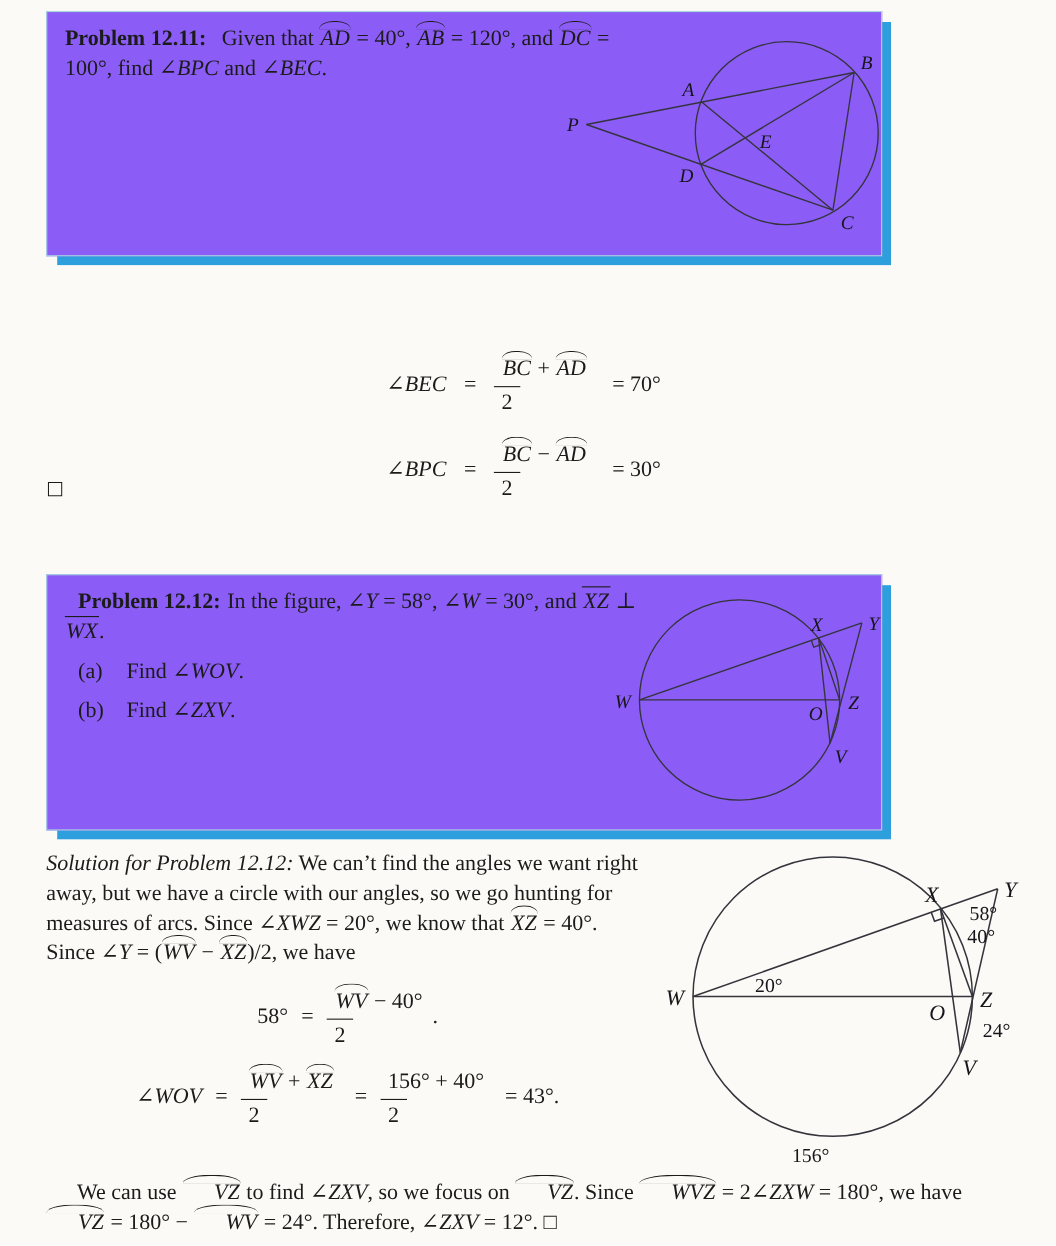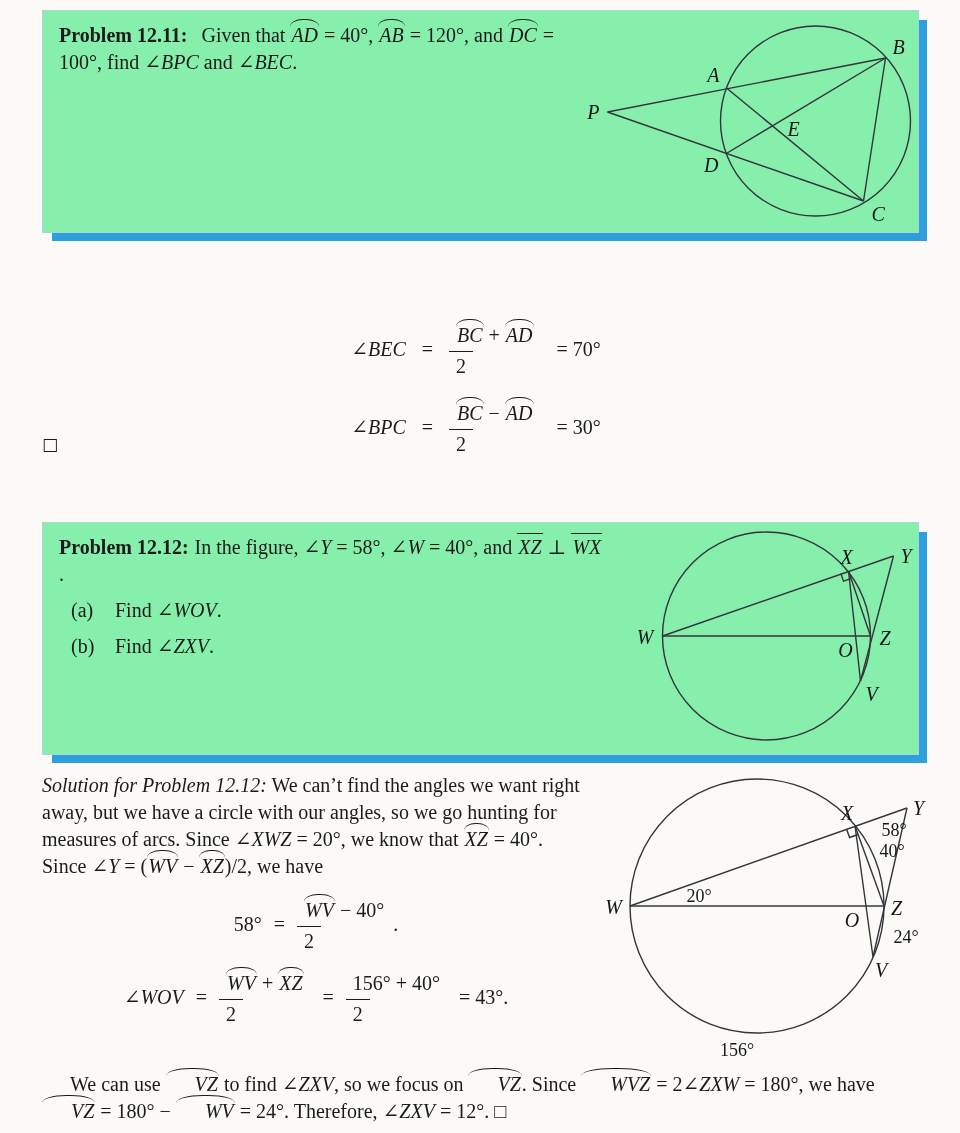--- a/index.html
+++ b/index.html
@@ -5,22 +5,22 @@
   * { margin:0; padding:0; box-sizing:border-box; }
   html,body { background:#ffffff; }
   .page {
     position:relative; width:960px; height:1133px; margin:0 auto;
     background:#fbfaf6; overflow:hidden; color:#1b1b1b;
     font-family:"Liberation Serif","DejaVu Serif",serif;
     font-size:20px; line-height:27px;
   }
   
   .pbox {
-    position:absolute; left:42px; width:877px;
-    background:#86efac; border:1px solid #a9d7e0;
+    position:absolute; left:42px; width:760px;
+    background:#8b5cf6; border:1px solid #a9d7e0;
     box-shadow:9px 9px 0 -1px #2d9fdd;
   }
   .pbox .ptext { position:relative; z-index:2; padding:11px 16px 0 16px; }
   .ph { font-weight:bold; margin-right:14px; }
   
   .diagram { position:absolute; inset:0; width:100%; height:100%; }
   .diagram line, .diagram circle, .diagram polyline {
     stroke:#34343c; stroke-width:1.4; fill:none;
   }
   .diagram text {
@@ -99,21 +99,21 @@
         <span class="den">2</span>
       </span>
     <span>= 30°</span>
   </div>
 
   <div class="abs qed" style="top:431px; left:42px;">□</div>
 
 
   <div class="pbox" style="top:522px; height:233px;">
     <div class="ptext" style="width:580px;">
-      <span class="ph" style="margin-right:6px;">Problem 12.12:</span><span><span>In the figure, ∠</span><span class="i">Y</span><span> = 58°, ∠</span><span class="i">W</span><span> = 40°, and </span><span class="ol">XZ</span><span> ⊥ </span><span class="ol">WX</span><span>.</span></span>
+      <span class="ph" style="margin-right:6px;margin-left:12px;">Problem 12.12:</span><span><span>In the figure, ∠</span><span class="i">Y</span><span> = 58°, ∠</span><span class="i">W</span><span> = 30°, and </span><span class="ol">XZ</span><span> ⊥ </span><span class="ol">WX</span><span>.</span></span>
       <div class="item">
         <span class="marker">(a)</span>
         <span><span>Find ∠</span><span class="i">WOV</span><span>.</span></span>
       </div>
       <div class="item">
         <span class="marker">(b)</span>
         <span><span>Find ∠</span><span class="i">ZXV</span><span>.</span></span>
       </div>
     </div>
     <svg class="diagram" viewBox="0 0 866 231">

